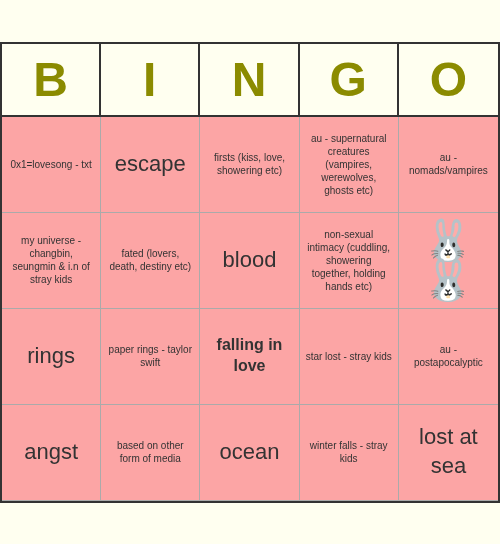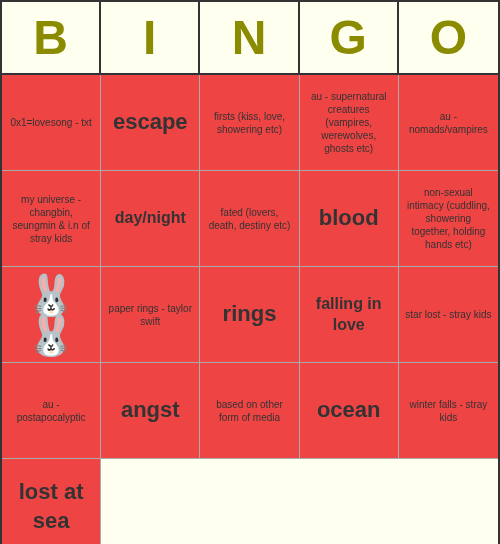--- a/index.html
+++ b/index.html
@@ -41,28 +41,28 @@
       border-bottom: 1.5px solid #aaa;
       min-height: 96px;
       display: flex;
       align-items: center;
       justify-content: center;
       text-align: center;
       padding: 6px;
       font-size: 12px;
       color: #333;
       line-height: 1.3;
-      background: #ef4444;
+      background: #fca5a5;
     }
     .cell:nth-child(5n) {
       border-right: none;
     }
     .cell-large {
       font-size: 22px;
-      font-weight: bold;
+      font-weight: normal;
     }
     .cell-medium {
       font-size: 16px;
       font-weight: bold;
     }
     .cell-small {
       font-size: 10px;
     }
     .cell-image {
       flex-direction: column;
@@ -81,30 +81,29 @@
   </div>
   <div class="bingo-grid">
 
     <div class="cell cell-small">0x1=lovesong - txt</div>
     <div class="cell cell-large">escape</div>
     <div class="cell cell-small">firsts (kiss, love, showering etc)</div>
     <div class="cell cell-small">au - supernatural creatures (vampires, werewolves, ghosts etc)</div>
 
     <div class="cell cell-small">au - nomads/vampires</div>
     <div class="cell cell-small">my universe - changbin, seungmin &amp; i.n of stray kids</div>
-    <div class="cell cell-medium">day/night</div>
     <div class="cell cell-small">fated (lovers, death, destiny etc)</div>
 
     <div class="cell cell-large">blood</div>
     <div class="cell cell-small">non-sexual intimacy (cuddling, showering together, holding hands etc)</div>
     <div class="cell cell-image">
       <div style="font-size:40px; line-height:1;">🐰🐰</div>
     </div>
+    <div class="cell cell-large">rings</div>
     <div class="cell cell-small">paper rings - taylor swift</div>
-    <div class="cell cell-large">rings</div>
 
     <div class="cell cell-medium">falling in love</div>
     <div class="cell cell-small">star lost - stray kids</div>
     <div class="cell cell-small">au - postapocalyptic</div>
 
     <div class="cell cell-large">angst</div>
     <div class="cell cell-small">based on other form of media</div>
     <div class="cell cell-large">ocean</div>
     <div class="cell cell-small">winter falls - stray kids</div>
     <div class="cell cell-large">lost at sea</div>

